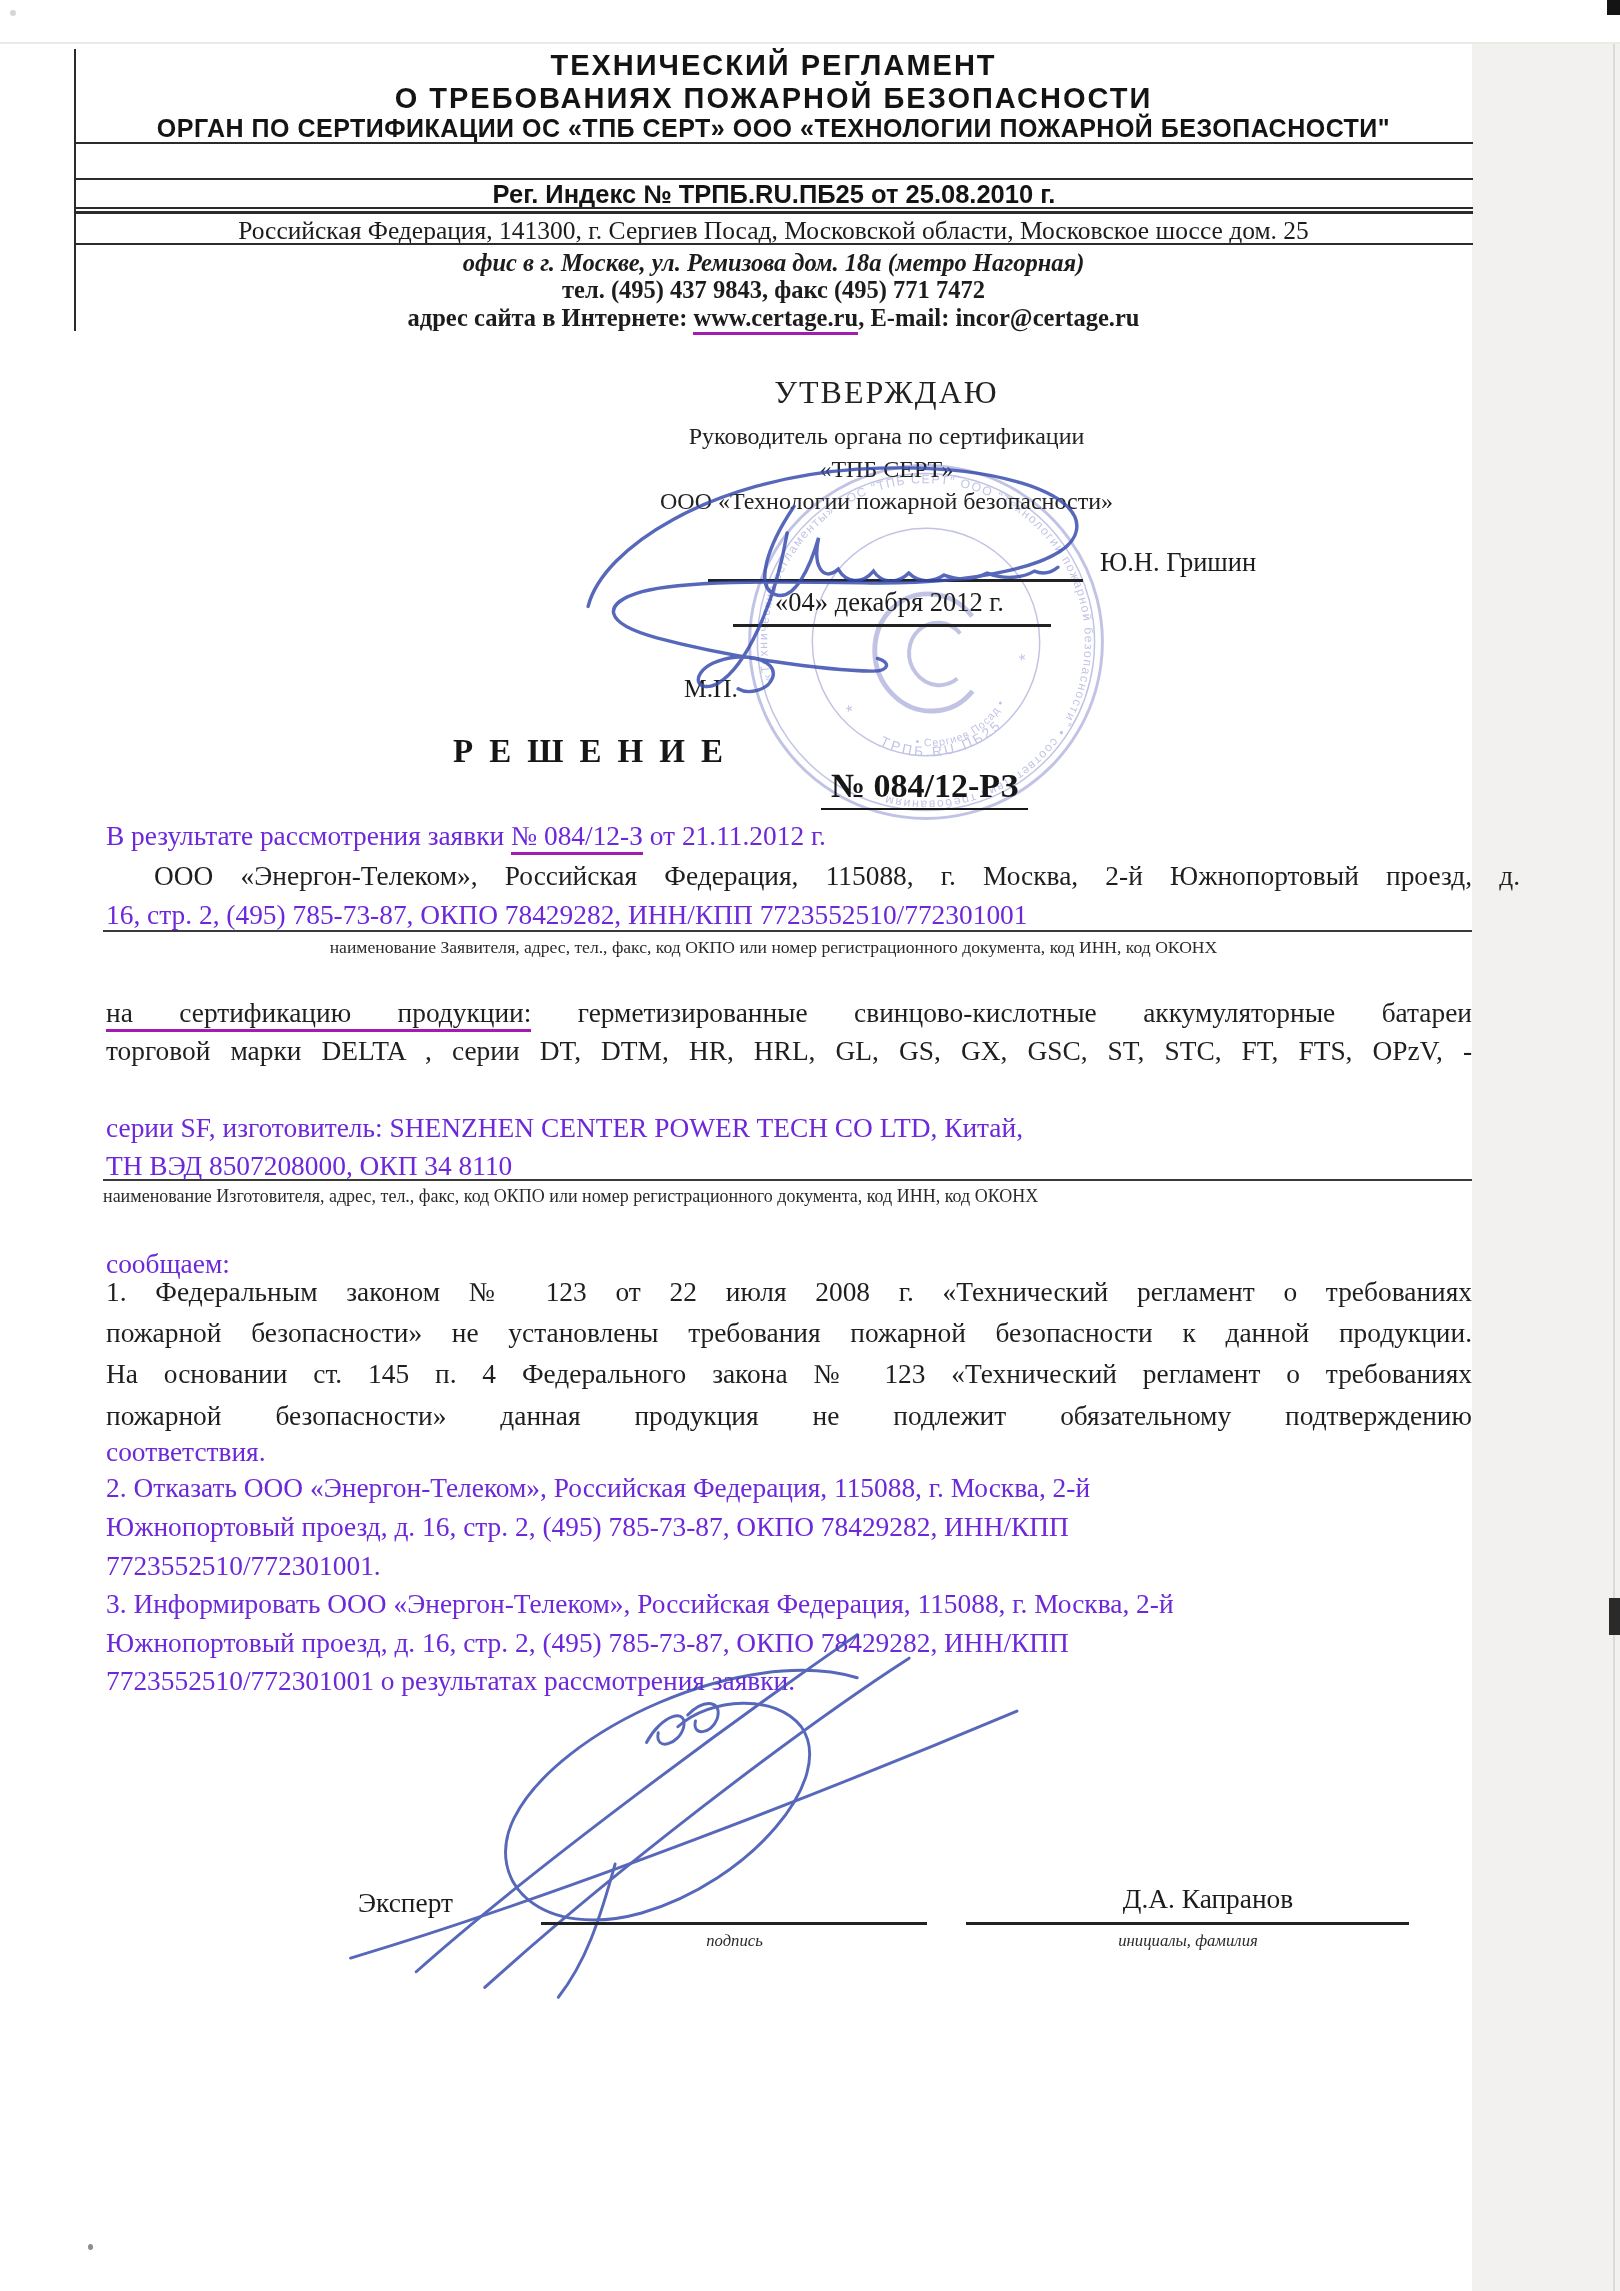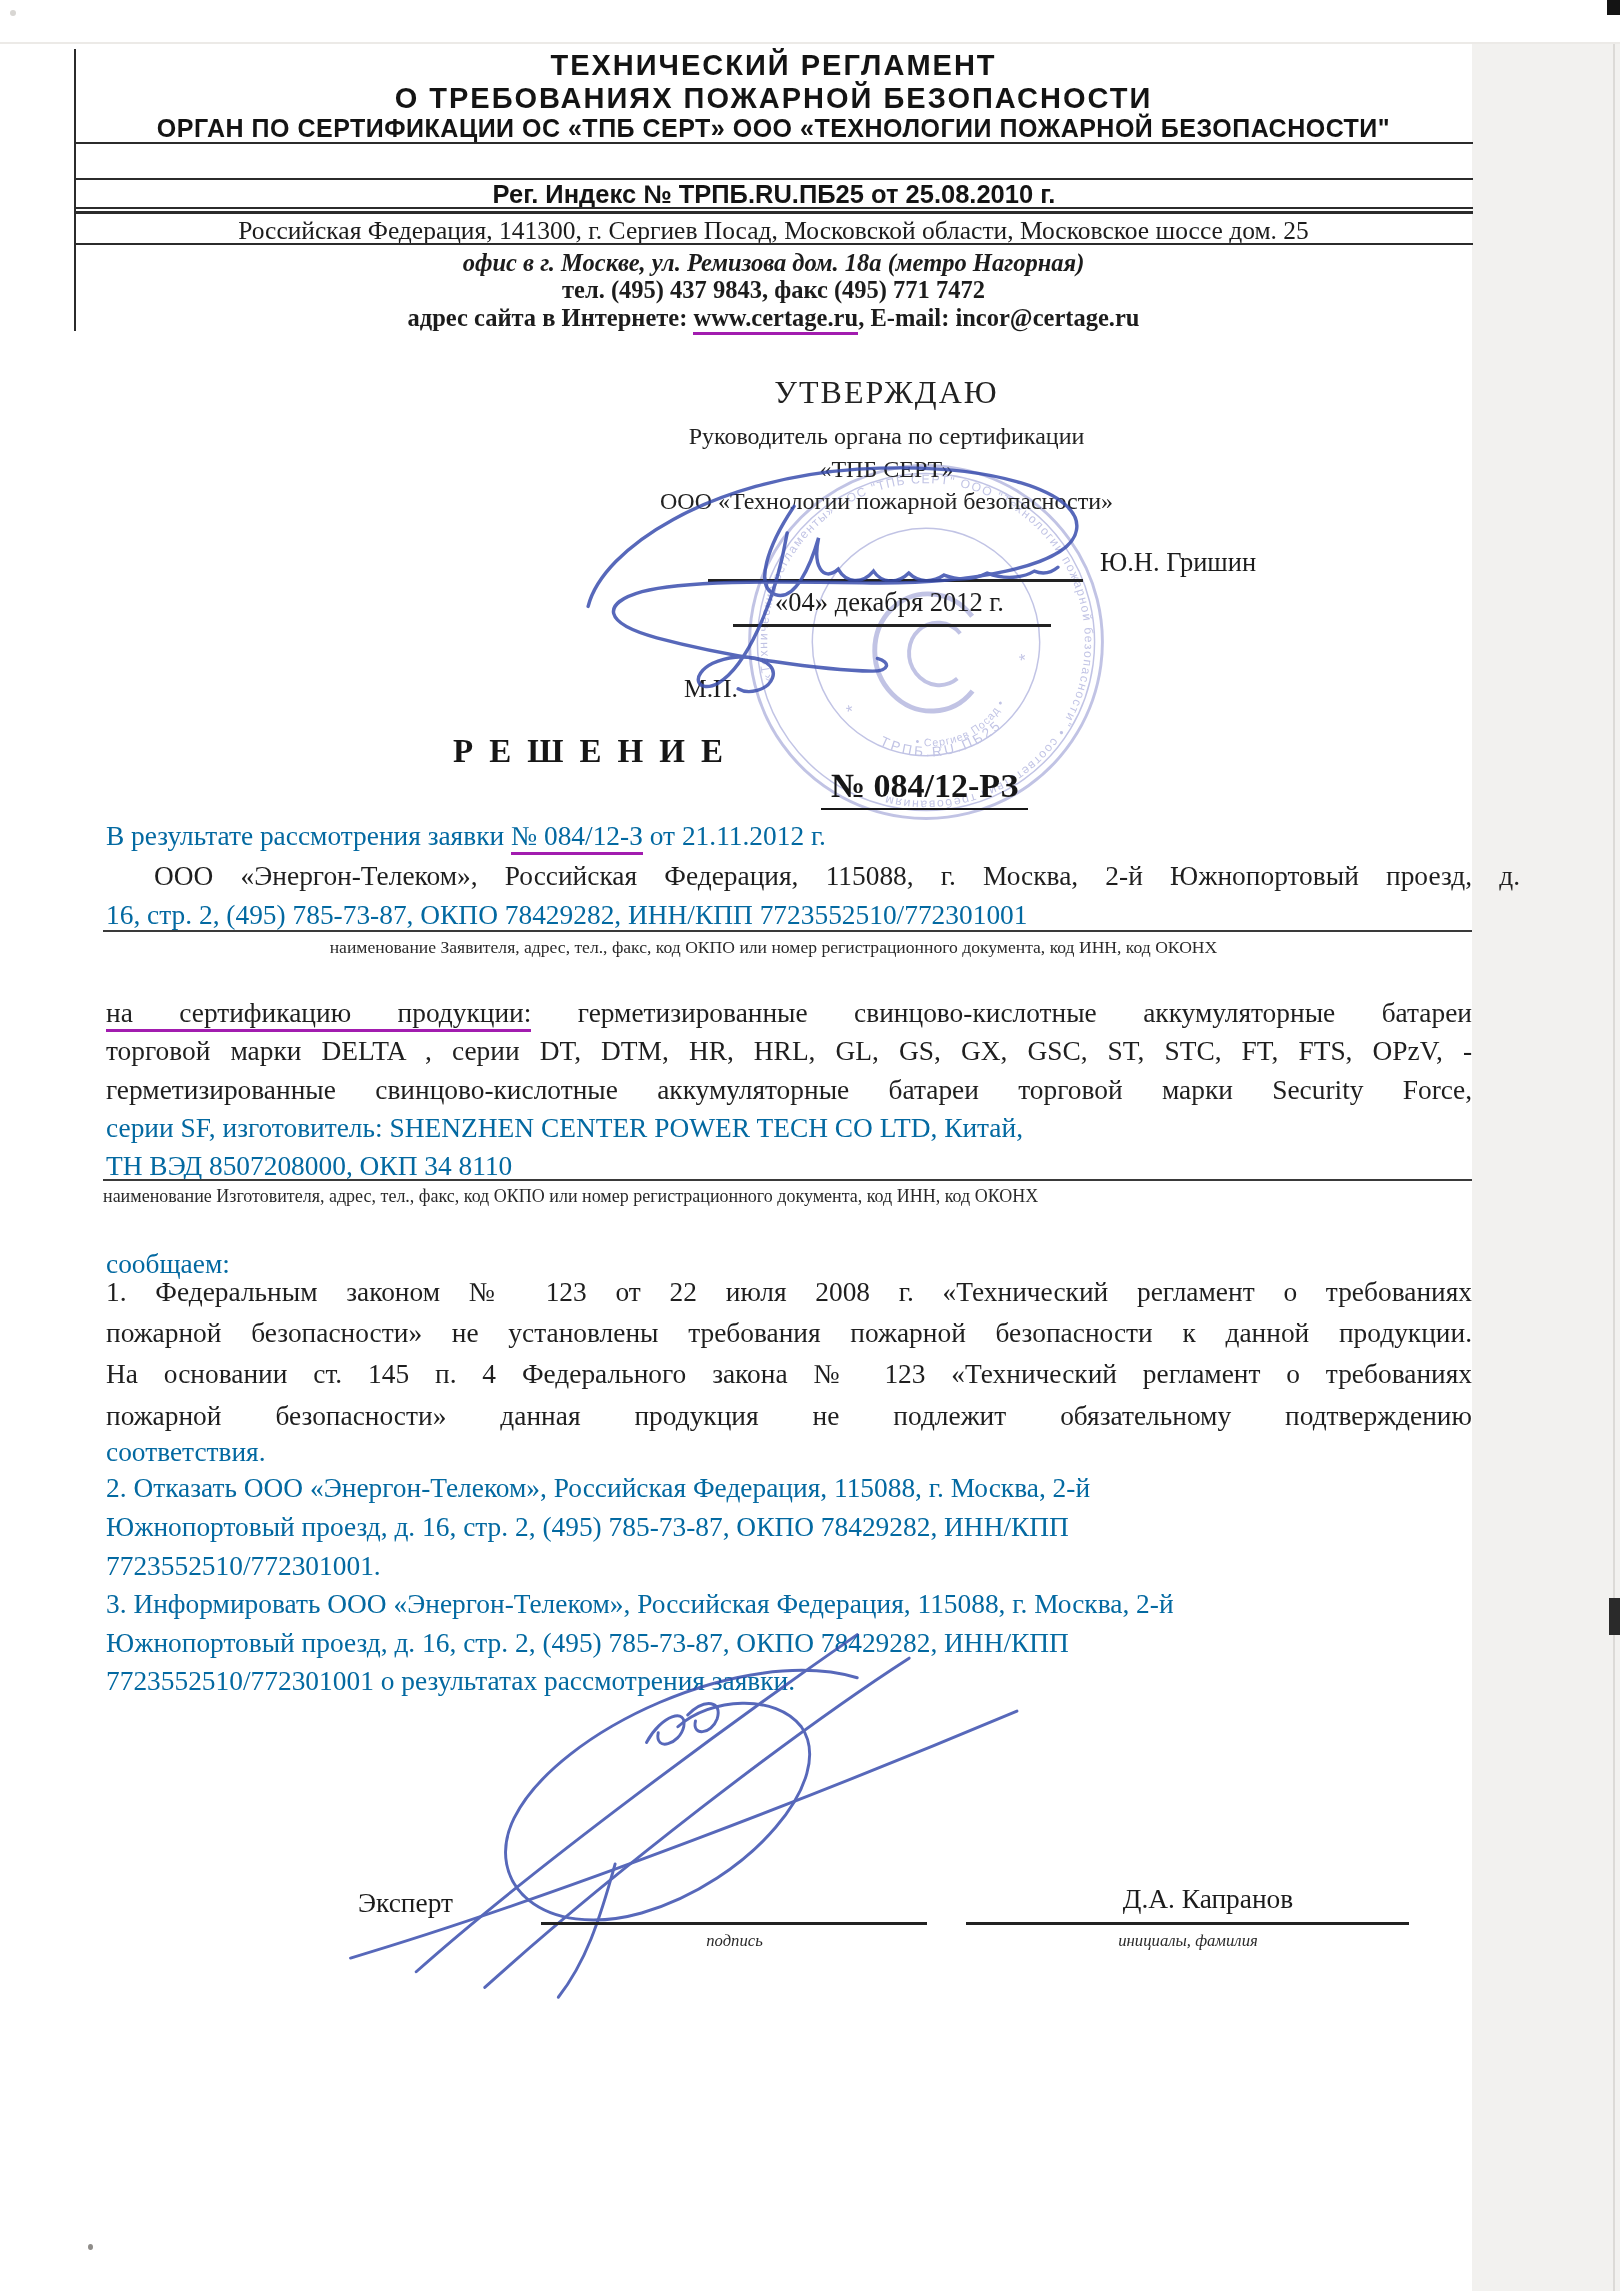--- a/index.html
+++ b/index.html
@@ -29,21 +29,21 @@
   .grishin{left:1100px;top:547px;font-size:26.5px;}
   .date{left:630px;top:587px;width:519px;font-size:26.5px;}
   .mp{left:684px;top:674px;font-size:25.5px;}
   .sigrule{position:absolute;background:#222;}
   
   .dword{left:453px;top:733px;font-size:33px;font-weight:bold;letter-spacing:3.9px;color:#161616;}
   .dnum{left:821px;top:729px;font-size:34px;font-weight:bold;color:#161616;
         border-bottom:2.9px solid #161616;padding:0 9.8px 2.9px 9.8px;margin-top:38px;}
   .dsub{left:74px;top:784px;width:1399px;font-size:27.4px;font-weight:bold;color:#161616;}
   
-  .bl{position:absolute;left:106px;font-size:27.4px;white-space:nowrap;color:#0369a1;}
+  .bl{position:absolute;left:106px;font-size:27.4px;white-space:nowrap;color:#6d28d9;}
   .jl{position:absolute;left:106px;width:1366px;font-size:27.4px;text-align:justify;
       height:39px;overflow:hidden;white-space:normal;color:#1f1f1f;}
   .jl::after{content:"";display:inline-block;width:100%;height:0;}
   .u2{border-bottom:3px solid #a21caf;padding-bottom:1px;}
   .frule{position:absolute;left:103px;width:1369px;height:2px;background:#3a3a3a;}
   .cap{font-size:17.6px;color:#2a2a2a;}
   
   .expert{left:358px;top:1888px;font-size:27.4px;}
   .kapranov{left:1061px;top:1884px;width:294px;font-size:27.4px;}
   .capit{font-size:16.7px;font-style:italic;color:#2a2a2a;}
@@ -130,21 +130,20 @@
   <div class="abs nowrap dnum">№ 084/12-РЗ</div>
 
   <div class="bl" style="top:821px;"><span>В результате рассмотрения заявки </span><span class="u2">№ 084/12-З</span><span> от 21.11.2012 г.</span></div>
   <div class="jl" style="top:861px;margin-left:48px;">ООО «Энергон-Телеком», Российская Федерация, 115088, г. Москва, 2-й Южнопортовый проезд, д.</div>
   <div class="bl" style="top:900px;">16, стр. 2, (495) 785-73-87, ОКПО 78429282, ИНН/КПП 7723552510/772301001</div>
   <div class="frule" style="top:930px;"></div>
   <div class="abs ctr cap" style="left:74px;top:937px;width:1399px;">наименование Заявителя, адрес, тел., факс, код ОКПО или номер регистрационного документа, код ИНН, код ОКОНХ</div>
 
   <div class="jl" style="top:998px;"><span class="u2">на сертификацию продукции:</span><span> герметизированные свинцово-кислотные аккумуляторные батареи</span></div>
   <div class="jl" style="top:1036px;">торговой марки DELTA , серии DT, DTM, HR, HRL, GL, GS, GX, GSC, ST, STC, FT, FTS, OPzV, -</div>
-  <div class="jl" style="top:1075px;">герметизированные свинцово-кислотные аккумуляторные батареи торговой марки Security Force,</div>
   <div class="bl" style="top:1113px;">серии SF,  изготовитель: SHENZHEN CENTER POWER TECH CO LTD, Китай,</div>
   <div class="bl" style="top:1151px;">ТН ВЭД 8507208000, ОКП 34 8110</div>
   <div class="frule" style="top:1179px;"></div>
   <div class="abs cap" style="left:103px;top:1186px;width:1369px;font-size:18px;">наименование Изготовителя, адрес, тел., факс, код ОКПО или номер регистрационного документа, код ИНН, код ОКОНХ</div>
 
   <div class="bl" style="top:1249px;">сообщаем:</div>
   <div class="jl" style="top:1277px;">1. Федеральным законом № 123 от 22 июля 2008 г. «Технический регламент о требованиях</div>
   <div class="jl" style="top:1318px;">пожарной безопасности» не установлены требования пожарной безопасности к данной продукции.</div>
   <div class="jl" style="top:1359px;">На основании ст. 145 п. 4 Федерального закона № 123 «Технический регламент о требованиях</div>
   <div class="jl" style="top:1401px;">пожарной безопасности» данная продукция не подлежит обязательному подтверждению</div>

